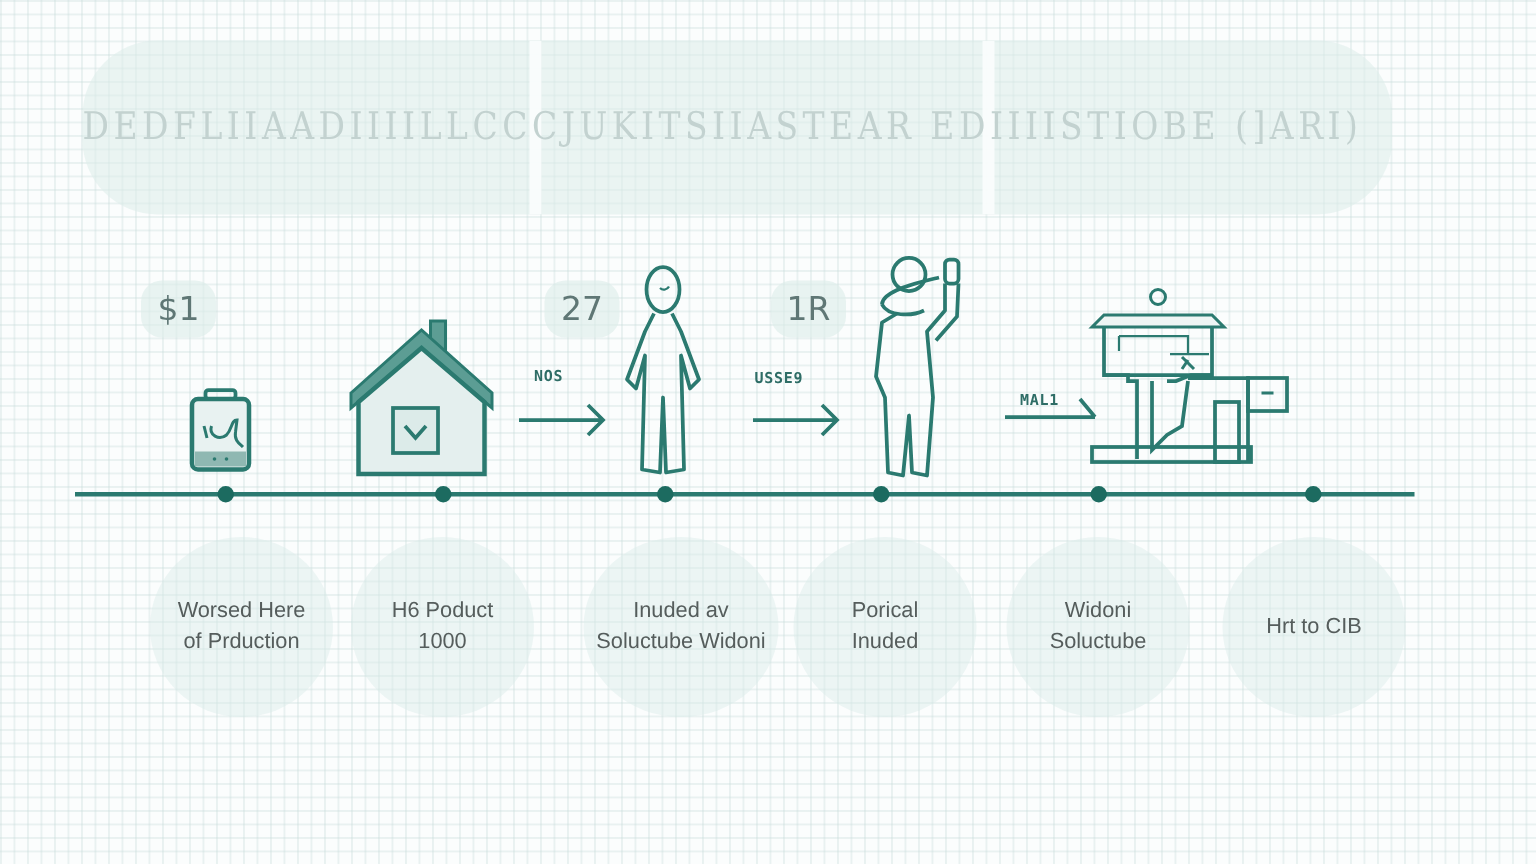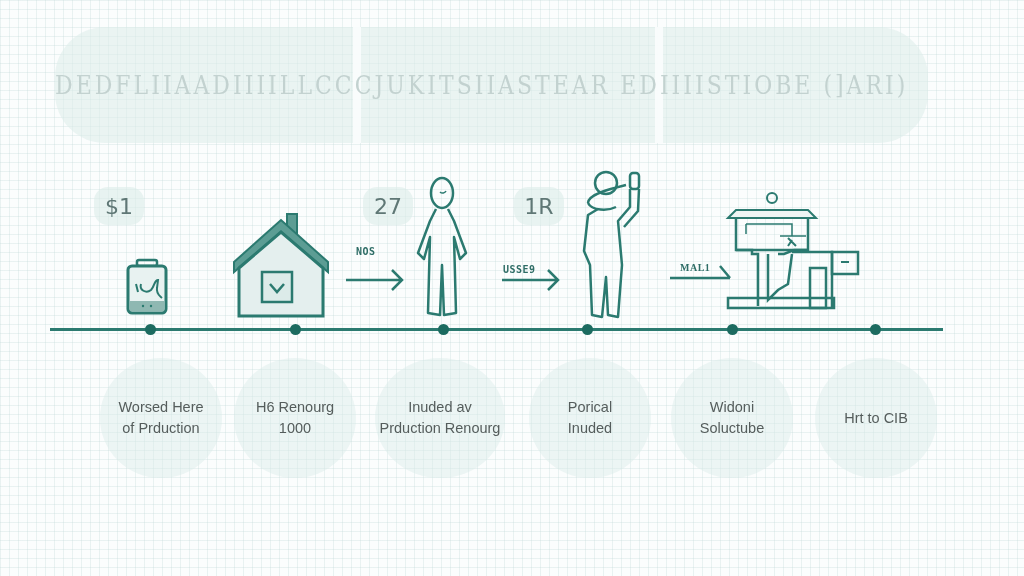--- a/index.html
+++ b/index.html
@@ -83,34 +83,34 @@
 <svg class="icon" style="left:344px; top:266px;" width="62" height="26" viewBox="0 0 62 26">
   <path d="M2 14 L58 14 M48 4 L58 14 L48 24" fill="none" stroke="#2b7a70" stroke-width="2.5"></path>
 </svg>
 
 <svg class="icon" style="left:410px; top:175px;" width="60" height="148" viewBox="0 0 60 148">
   <ellipse cx="32" cy="18" rx="11" ry="15" fill="none" stroke="#2b7a70" stroke-width="2.5"></ellipse>
   <path d="M30 17 C32 19 35 18 36 16" fill="none" stroke="#2b7a70" stroke-width="1.5"></path>
   <path d="M26 34 L20 46 L8 78 L14 84 L20 62 L18 138 L30 140 L32 90 L34 140 L46 138 L44 62 L50 84 L56 78 L44 46 L38 34" fill="none" stroke="#2b7a70" stroke-width="2.5" stroke-linejoin="round"></path>
 </svg>
 
-<div class="arrow-label" style="left:503px; top:264px;">USSE9</div>
+<div class="arrow-label" style="left:503px; top:247px;">USSE9</div>
 <svg class="icon" style="left:500px; top:266px;" width="62" height="26" viewBox="0 0 62 26">
   <path d="M2 14 L58 14 M48 4 L58 14 L48 24" fill="none" stroke="#2b7a70" stroke-width="2.5"></path>
 </svg>
 
 <svg class="icon" style="left:578px; top:165px;" width="70" height="158" viewBox="0 0 70 158">
   <circle cx="28" cy="18" r="11" fill="none" stroke="#2b7a70" stroke-width="2.5"></circle>
   <path d="M10 38 C10 28 40 22 48 20 M10 38 C14 46 30 46 38 42" fill="none" stroke="#2b7a70" stroke-width="2.5"></path>
   <rect x="52" y="8" width="9" height="16" rx="3" fill="none" stroke="#2b7a70" stroke-width="2.5"></rect>
   <path d="M52 24 L52 42 L40 56 L44 100 L40 152 L30 150 L28 112 L24 152 L14 150 L12 100 L6 86 L10 50 L20 44" fill="none" stroke="#2b7a70" stroke-width="2.5" stroke-linejoin="round"></path>
   <path d="M61 24 L60 46 L46 62" fill="none" stroke="#2b7a70" stroke-width="2.5"></path>
 </svg>
 
-<div class="arrow-label" style="left:680px; top:262px;font-family:Liberation Serif, serif;">MAL1</div>
+<div class="arrow-label" style="left:680px; top:262px;">MAL1</div>
 <svg class="icon" style="left:668px; top:262px;" width="66" height="22" viewBox="0 0 66 22">
   <path d="M2 16 L62 16 M52 4 L62 16" fill="none" stroke="#2b7a70" stroke-width="2.5"></path>
 </svg>
 
 <svg class="icon" style="left:722px; top:190px;" width="145" height="130" viewBox="0 0 145 130">
   <circle cx="50" cy="8" r="5" fill="none" stroke="#2b7a70" stroke-width="2"></circle>
   <path d="M6 28 L14 20 L86 20 L94 28 Z" fill="#eef5f4" stroke="#2b7a70" stroke-width="2"></path>
   <path d="M14 28 L14 60 L30 60 L30 64 L36 64 L36 116 M86 28 L86 60 L72 60 L62 64 L56 64" fill="none" stroke="#2b7a70" stroke-width="2.5"></path>
   <path d="M14 60 L86 60" fill="none" stroke="#2b7a70" stroke-width="2.5"></path>
   <path d="M24 34 L24 44 M24 34 L70 34 L70 46 M58 46 L84 46" fill="none" stroke="#2b7a70" stroke-width="1.5"></path>
@@ -129,26 +129,26 @@
 <div class="dot" style="left:443px"></div>
 <div class="dot" style="left:587px"></div>
 <div class="dot" style="left:732px"></div>
 <div class="dot" style="left:875px"></div>
 
 <div class="card" style="left:161px">
   <span>Worsed Here</span>
   <span>of Prduction</span>
 </div>
 <div class="card" style="left:295px">
-  <span>H6 Renourg</span>
+  <span>H6 Poduct</span>
   <span>1000</span>
 </div>
-<div class="card" style="left:440px; width:130px; margin-left:-65px;">
+<div class="card" style="left:454px; width:130px; margin-left:-65px;">
   <span>Inuded av</span>
-  <span>Prduction Renourg</span>
+  <span>Soluctube Widoni</span>
 </div>
 <div class="card" style="left:590px">
   <span>Porical</span>
   <span>Inuded</span>
 </div>
 <div class="card" style="left:732px">
   <span>Widoni</span>
   <span>Soluctube</span>
 </div>
 <div class="card" style="left:876px">

